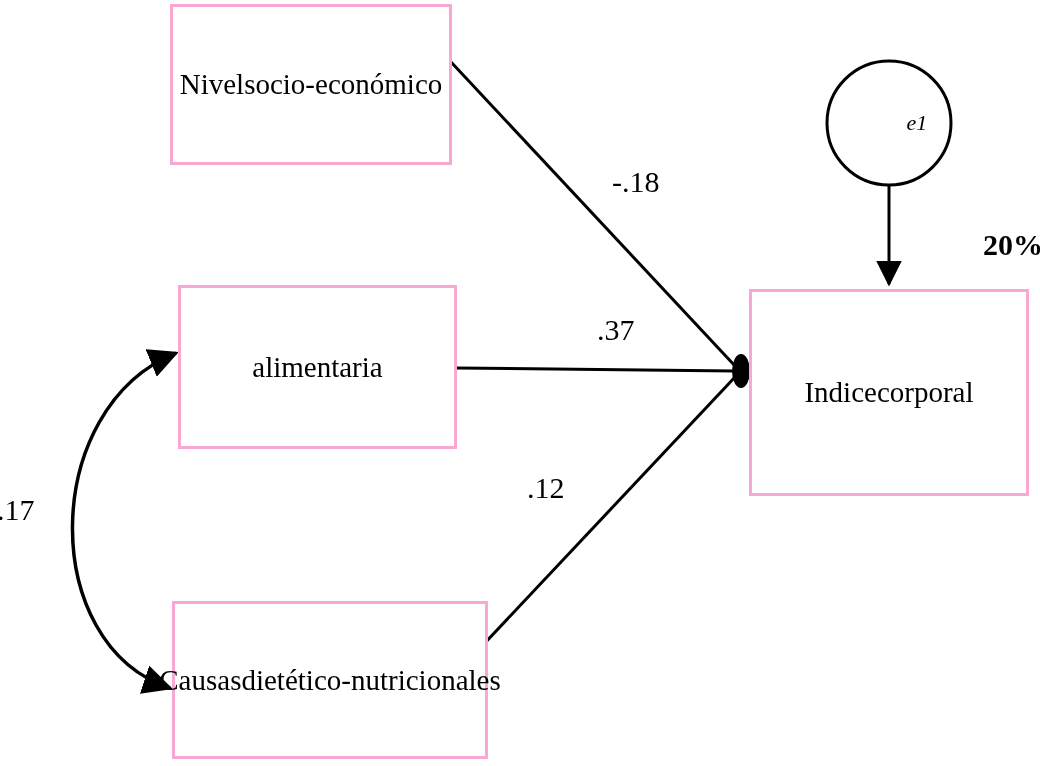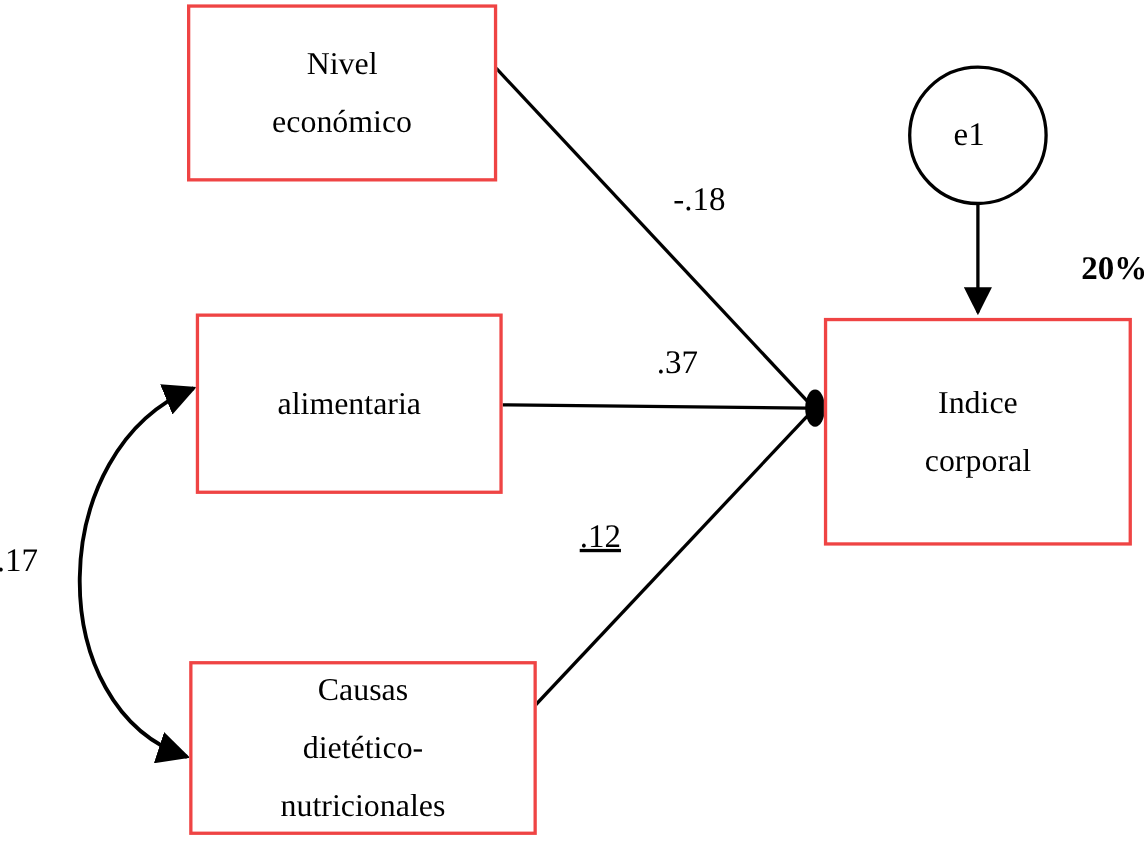--- a/index.html
+++ b/index.html
@@ -13,53 +13,54 @@
     color: #000000;
   }
   .layer-svg {
     position: absolute;
     left: 0; top: 0;
     width: 1040px; height: 766px;
   }
   .node {
     position: absolute;
     box-sizing: border-box;
-    border: 3px solid #ef4444;
+    border: 3px solid #f9a8d4;
     background: #ffffff;
     display: flex;
-    flex-direction: column;
+    flex-direction: row;
     justify-content: center;
     align-items: center;
     text-align: center;
     font-size: 29px;
     line-height: 53px;
   }
   #n-nivel      { left: 170px; top: 4px;   width: 282px; height: 161px; }
   #n-alteracion { left: 178px; top: 285px; width: 279px; height: 164px; }
   #n-causas     { left: 172px; top: 601px; width: 316px; height: 158px; }
   #n-imc        { left: 749px; top: 289px; width: 280px; height: 207px; }
   .coef {
     position: absolute;
     font-size: 30px;
     line-height: 32px;
     white-space: nowrap;
   }
   #c-nivel  { left: 612px; top: 166px; }
   #c-alter  { left: 597px; top: 314px; text-align: right; }
-  #c-causas { left: 527px; top: 472px; text-decoration: underline; }
+  #c-causas { left: 527px; top: 472px; }
   #c-cov    { left: -3px;  top: 494px; }
   #c-var    { left: 983px; top: 229px; font-weight: bold; }
   #e1-label {
     position: absolute;
-    left: 818px; top: 60px;
+    left: 854px; top: 60px;
     width: 126px; height: 126px;
     display: flex;
     justify-content: center;
     align-items: center;
-    font-size: 30px;
+    font-size: 22px;
+    font-style: italic;
   }
 </style>
 </head>
 <body>
 
 <div class="canvas">
 
   <svg class="layer-svg" viewBox="0 0 1040 766" aria-hidden="true">
     <defs>
       <marker id="arrow" viewBox="0 0 10 10" refX="9" refY="5" markerWidth="8.5" markerHeight="8.5" orient="auto-start-reverse">
@@ -73,20 +74,21 @@
     <ellipse cx="741" cy="371" rx="9" ry="17" fill="#000000"></ellipse>
 
     <circle cx="889" cy="123" r="62" fill="#ffffff" stroke="#000000" stroke-width="3"></circle>
     <line x1="889" y1="186" x2="889" y2="284" stroke="#000000" stroke-width="3" marker-end="url(#arrow)"></line>
 
     <path d="M 176 353 C 40 408, 38 645, 170 688" fill="none" stroke="#000000" stroke-width="3.5" marker-start="url(#arrow)" marker-end="url(#arrow)"></path>
   </svg>
 
   <div class="node" id="n-nivel">
     <span>Nivel</span>
+    <span>socio-</span>
     <span>económico</span>
   </div>
 
   <div class="node" id="n-alteracion">
     <span>alimentaria</span>
   </div>
 
   <div class="node" id="n-causas">
     <span>Causas</span>
     <span>dietético-</span>

